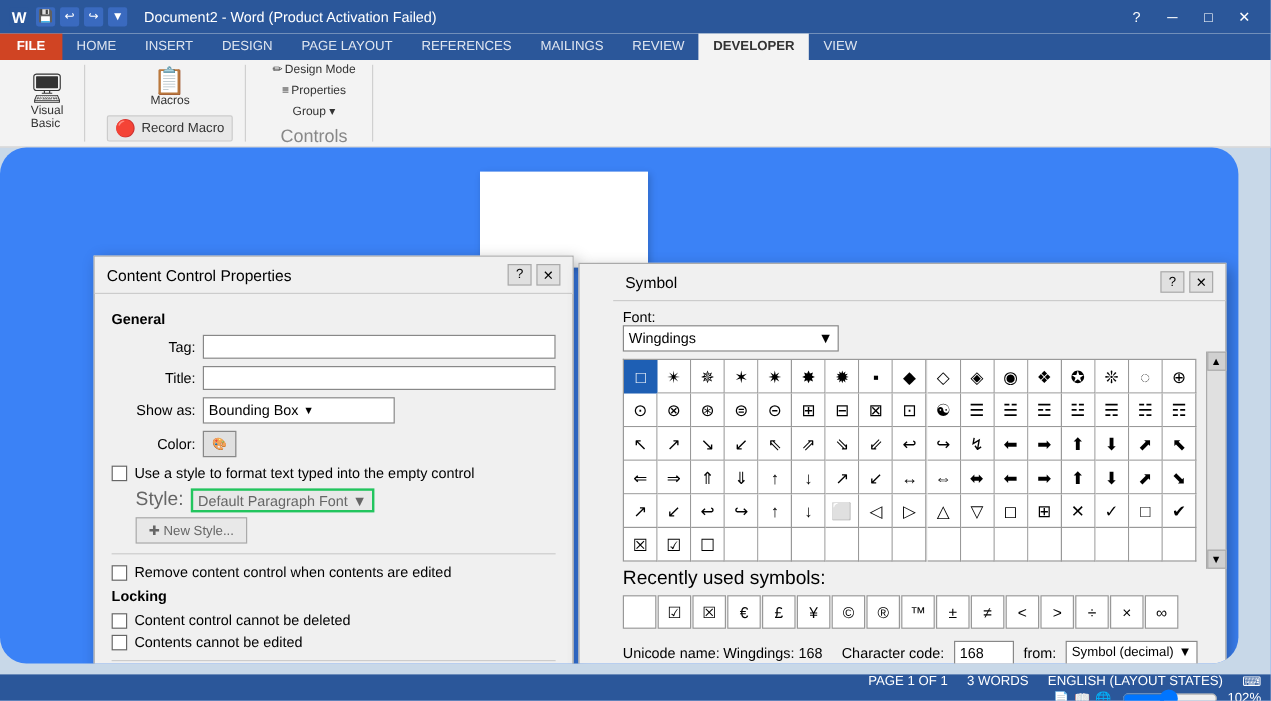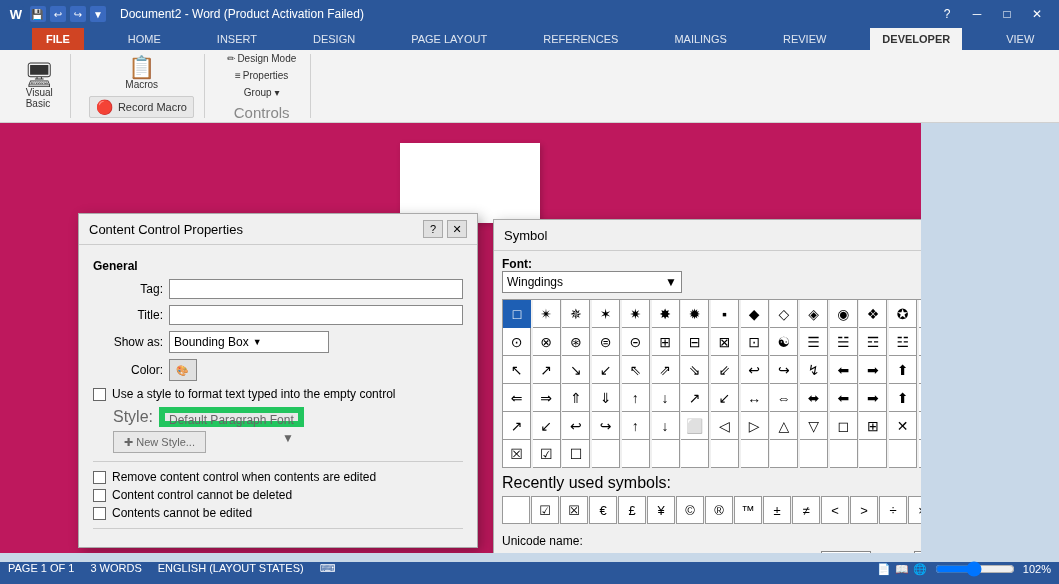--- a/index.html
+++ b/index.html
@@ -18,41 +18,42 @@
     }
     .title-bar-left { display: flex; align-items: center; gap: 6px; }
     .title-bar-icons { display: flex; gap: 4px; }
     .title-icon { width: 16px; height: 16px; background: #3a6abf; border-radius: 2px; cursor: pointer; display:flex; align-items:center; justify-content:center; font-size:10px; color:white; }
     .title-bar-controls { display: flex; gap: 2px; }
     .title-ctrl { width: 28px; height: 28px; display:flex; align-items:center; justify-content:center; color:white; font-size:12px; cursor:pointer; }
 
     
     .ribbon { background: #f3f3f3; border-bottom: 1px solid #d0d0d0; }
     .ribbon-tabs { display: flex; background: #2b579a; }
-    .ribbon-tab { padding: 5px 12px; font-size: 11px; color: rgba(255,255,255,0.85); cursor: pointer; margin-left: 32px; }
+    .ribbon-tab { padding: 5px 12px; font-size: 11px; color: rgba(255,255,255,0.85); cursor: pointer; }
     .ribbon-tab.active { background: #f3f3f3; color: #333; font-weight: 600; }
     .ribbon-tab.file { background: #d04423; color: white; padding: 5px 14px; font-weight:600; }
     .ribbon-content { padding: 4px 8px; height: 72px; display: flex; align-items: flex-start; gap: 8px; }
     .ribbon-group { display: flex; flex-direction: column; align-items: center; border-right: 1px solid #d0d0d0; padding: 2px 10px; height: 64px; justify-content: center; gap: 2px; position: relative; }
     .ribbon-btn { display: flex; flex-direction: column; align-items: center; padding: 2px 6px; cursor: pointer; border-radius: 2px; font-size: 10px; color: #333; min-width: 40px; }
     .ribbon-btn .icon { font-size: 22px; line-height: 1; }
     .ribbon-btn-row { display: flex; gap: 2px; }
     .ribbon-small-btn { padding: 2px 4px; cursor: pointer; border-radius: 2px; font-size: 10px; color: #333; display: flex; align-items: center; gap: 2px; }
 
     
     .status-bar {
       position: absolute; bottom: 0; left: 0; right: 0;
       height: 22px;
       background: #2b579a;
       color: white;
       font-size: 11px;
       display: flex;
-      align-items: flex-start;
+      align-items: flex-end;
       padding: 0 8px;
       justify-content: space-between;
+      flex-direction: column;
     }
     .status-left { display: flex; gap: 16px; }
     .status-right { display: flex; align-items: center; gap: 8px; }
 
     
     .dialog-ccp {
       position: absolute;
       top: 90px;
       left: 78px;
       width: 400px;
@@ -83,52 +84,53 @@
     .form-select { height: 22px; border: 1px solid #888; background: white; font-size: 12px; padding: 1px 4px; display:flex; align-items:center; gap:4px; cursor:pointer; }
     .form-select-arrow { font-size: 9px; }
 
     .color-btn { width: 28px; height: 22px; border: 1px solid #888; background: #e0e0e0; cursor:pointer; display:flex; align-items:center; justify-content:center; font-size:10px; }
 
     .checkbox-row { display:flex; align-items:center; gap:6px; margin-bottom:4px; }
     .checkbox { width: 13px; height: 13px; border: 1px solid #666; background: white; cursor:pointer; flex-shrink:0; }
 
     .style-row { display: flex; align-items: center; gap: 6px; margin: 6px 0 4px 20px; }
     .style-label { font-size: 16px; color: #666; }
-    .style-select { height: 20px; border: 6px solid #22c55e; background: #e8e8e8; font-size: 12px; padding: 0 4px; color: #666; display:flex; align-items:flex-end; gap:4px;flex-direction:column; }
+    .style-select { height: 20px; border: 2px solid #22c55e; background: #e8e8e8; font-size: 12px; padding: 0 4px; color: #666; display:flex; align-items:flex-end; gap:4px; }
     .new-style-btn { height: 22px; border: 1px solid #aaa; background: #e8e8e8; font-size: 11px; padding: 0 10px; cursor:pointer; display:flex; align-items:center; gap:3px; color:#666; }
 
     .divider { border: none; border-top: 1px solid #ccc; margin: 8px 0; }
 
     .locking-section { margin: 6px 0; }
 
     
     .dialog-symbol {
       position: absolute;
       top: 96px;
-      left: 493px;
+      left: 482px;
       width: 540px;
       background: #f0f0f0;
       border: 1px solid #aaa;
       box-shadow: 4px 4px 12px rgba(0,0,0,0.3);
       z-index: 101;
       font-size: 12px;
+      padding-left: 28px;
     }
     .symbol-grid { display: grid; grid-template-columns: repeat(17, 1fr); border-left: 1px solid #999; border-top: 1px solid #999; margin: 6px 8px; }
     .sym-cell { width: 28px; height: 28px; border-right: 1px solid #999; border-bottom: 1px solid #999; display:flex; align-items:center; justify-content:center; font-size:14px; cursor:pointer; background:white; }
     .sym-cell.selected { background: #1e5fb4; color: white; border: 2px solid #1e5fb4; }
     .scrollbar-area { display:flex; }
     .symbol-scroll { width: 16px; background: #e0e0e0; border-left: 1px solid #aaa; display:flex; flex-direction:column; align-items:center; }
     .scroll-btn { width: 16px; height: 16px; background: #d0d0d0; border: 1px solid #aaa; cursor:pointer; display:flex; align-items:center; justify-content:center; font-size:9px; }
 
     .recently-used { padding: 0 8px 6px; }
     .recently-label { font-size: 16px; margin-bottom: 4px; }
     .recently-row { display:flex; gap:1px; }
     .recently-cell { width: 28px; height: 28px; border: 1px solid #999; display:flex; align-items:center; justify-content:center; font-size:13px; cursor:pointer; background:white; }
 
-    .symbol-info { padding: 4px 8px; display:flex; flex-direction:column; gap:3px; }
+    .symbol-info { padding: 4px 8px; display:flex; flex-direction:row; gap:3px; }
     .info-row { display:flex; align-items:center; gap:8px; font-size:12px; }
     .char-code-input { width: 50px; height: 20px; border: 1px solid #888; background:white; font-size:12px; padding:0 4px; }
     .char-from-select { height: 20px; border: 1px solid #888; background:white; font-size:11px; display:flex; align-items:center; gap:4px; padding: 0 4px; cursor:pointer; }
 
     
     .record-macro-btn {
       display: flex;
       flex-direction: column;
       align-items: center;
       padding: 2px 8px;
@@ -209,21 +211,21 @@
       <div class="ribbon-btn-row">
         <div class="ribbon-small-btn">
           <span>Group ▾</span>
         </div>
       </div>
       <span style="font-size:15px; color:#888; margin-top:2px;">Controls</span>
     </div>
   </div>
 </div>
 
-<div style="position:relative; width:921px; height:430px; background:#be185d; overflow:hidden;">
+<div style="position:relative; width:1032px; height:430px; background:#3b82f6; overflow:hidden;border-radius:22px;">
 
   <div style="position:absolute; left:400px; top:20px; width:140px; height:80px; background:white; box-shadow:2px 2px 6px rgba(0,0,0,0.2);"></div>
 
   <div class="dialog-ccp">
     <div class="dialog-title-bar">
       <span>Content Control Properties</span>
       <div class="dialog-title-controls">
         <div class="dialog-ctrl">?</div>
         <div class="dialog-ctrl">✕</div>
       </div>
@@ -263,20 +265,21 @@
       <div style="margin-left:20px; margin-bottom:6px;">
         <button class="new-style-btn">
           <span>✚ New Style...</span>
         </button>
       </div>
       <hr class="divider">
       <div class="checkbox-row">
         <div class="checkbox"></div>
         <span>Remove content control when contents are edited</span>
       </div>
+      <div class="section-label locking-section">Locking</div>
       <div class="checkbox-row">
         <div class="checkbox"></div>
         <span>Content control cannot be deleted</span>
       </div>
       <div class="checkbox-row">
         <div class="checkbox"></div>
         <span>Contents cannot be edited</span>
       </div>
       <hr class="divider">
 
@@ -286,21 +289,21 @@
 
   <div class="dialog-symbol">
     <div class="dialog-title-bar">
       <span>Symbol</span>
       <div class="dialog-title-controls">
         <div class="dialog-ctrl">?</div>
         <div class="dialog-ctrl">✕</div>
       </div>
     </div>
     <div style="padding: 6px 8px 0;">
-      <span style="font-size:12px; margin-right:6px;font-weight:bold;">Font:</span>
+      <span style="font-size:12px; margin-right:6px;">Font:</span>
       <div class="font-select">
         <span>Wingdings</span>
         <span>▼</span>
       </div>
     </div>
 
     <div class="scrollbar-area">
       <div style="flex:1;">
         <div class="symbol-grid">
 

